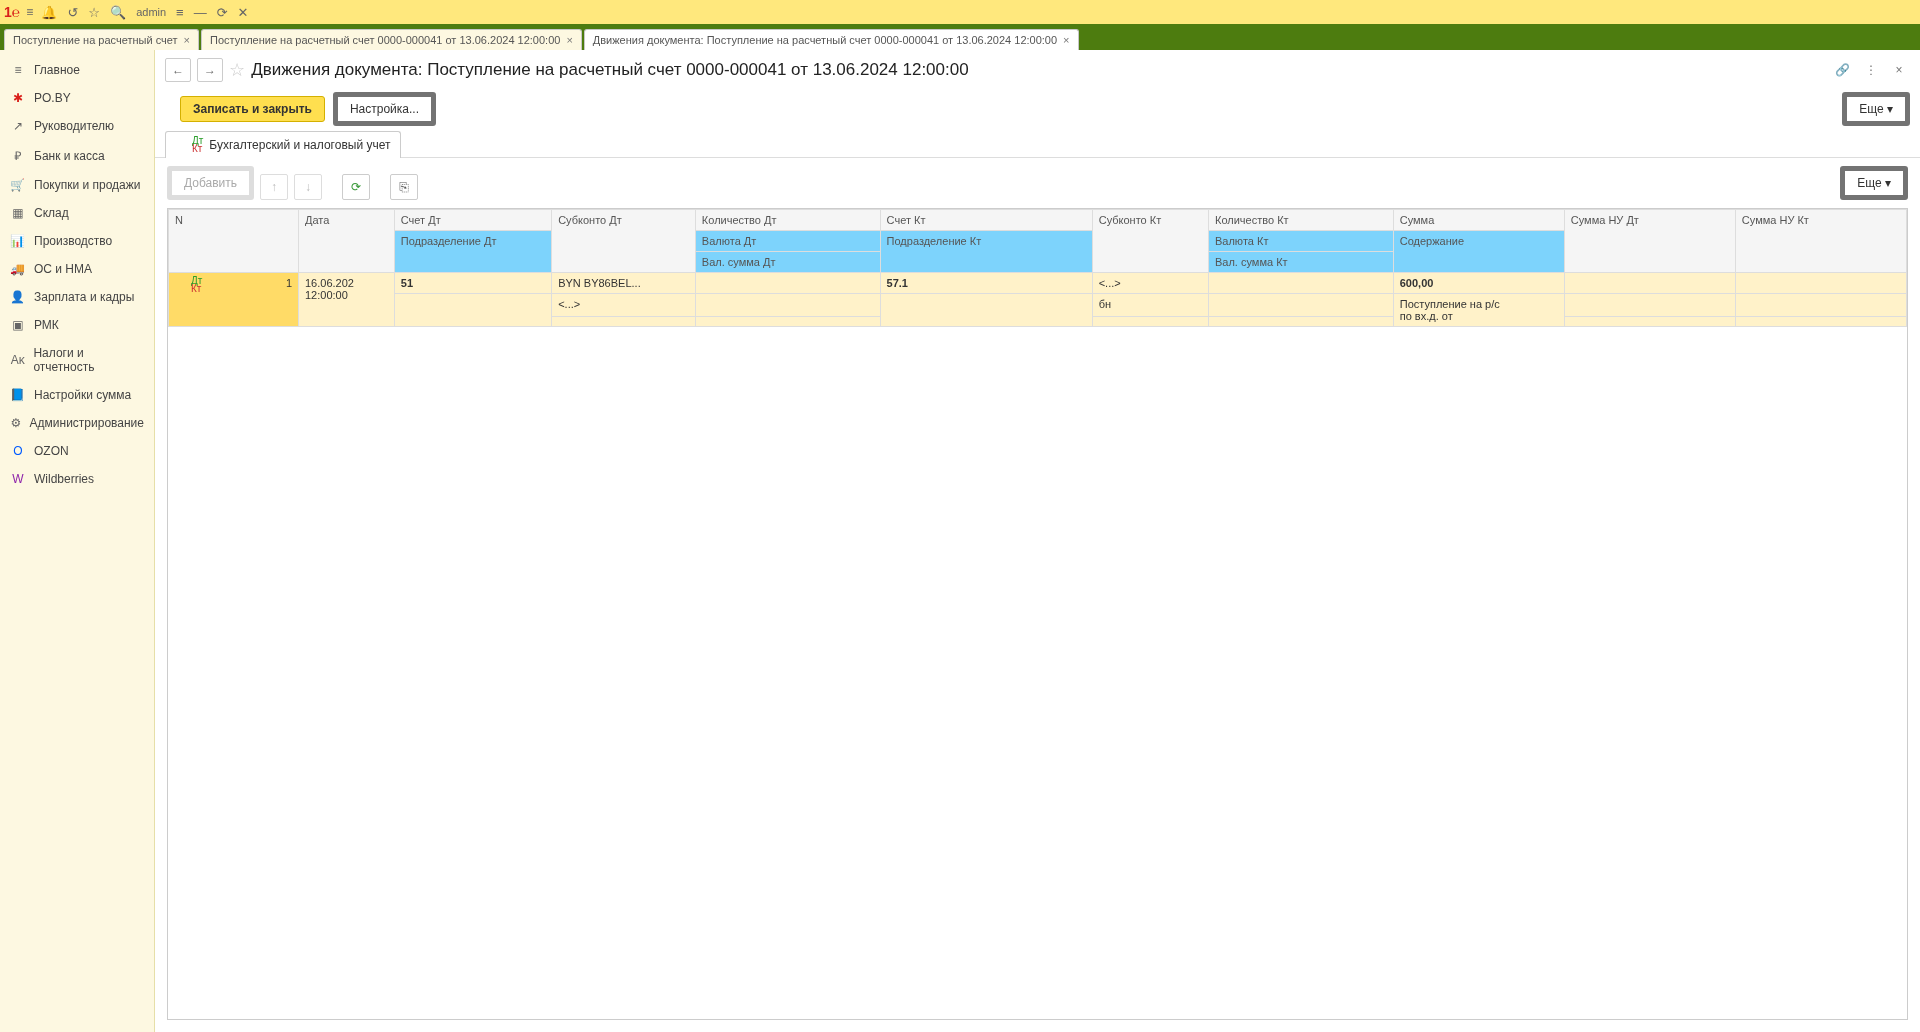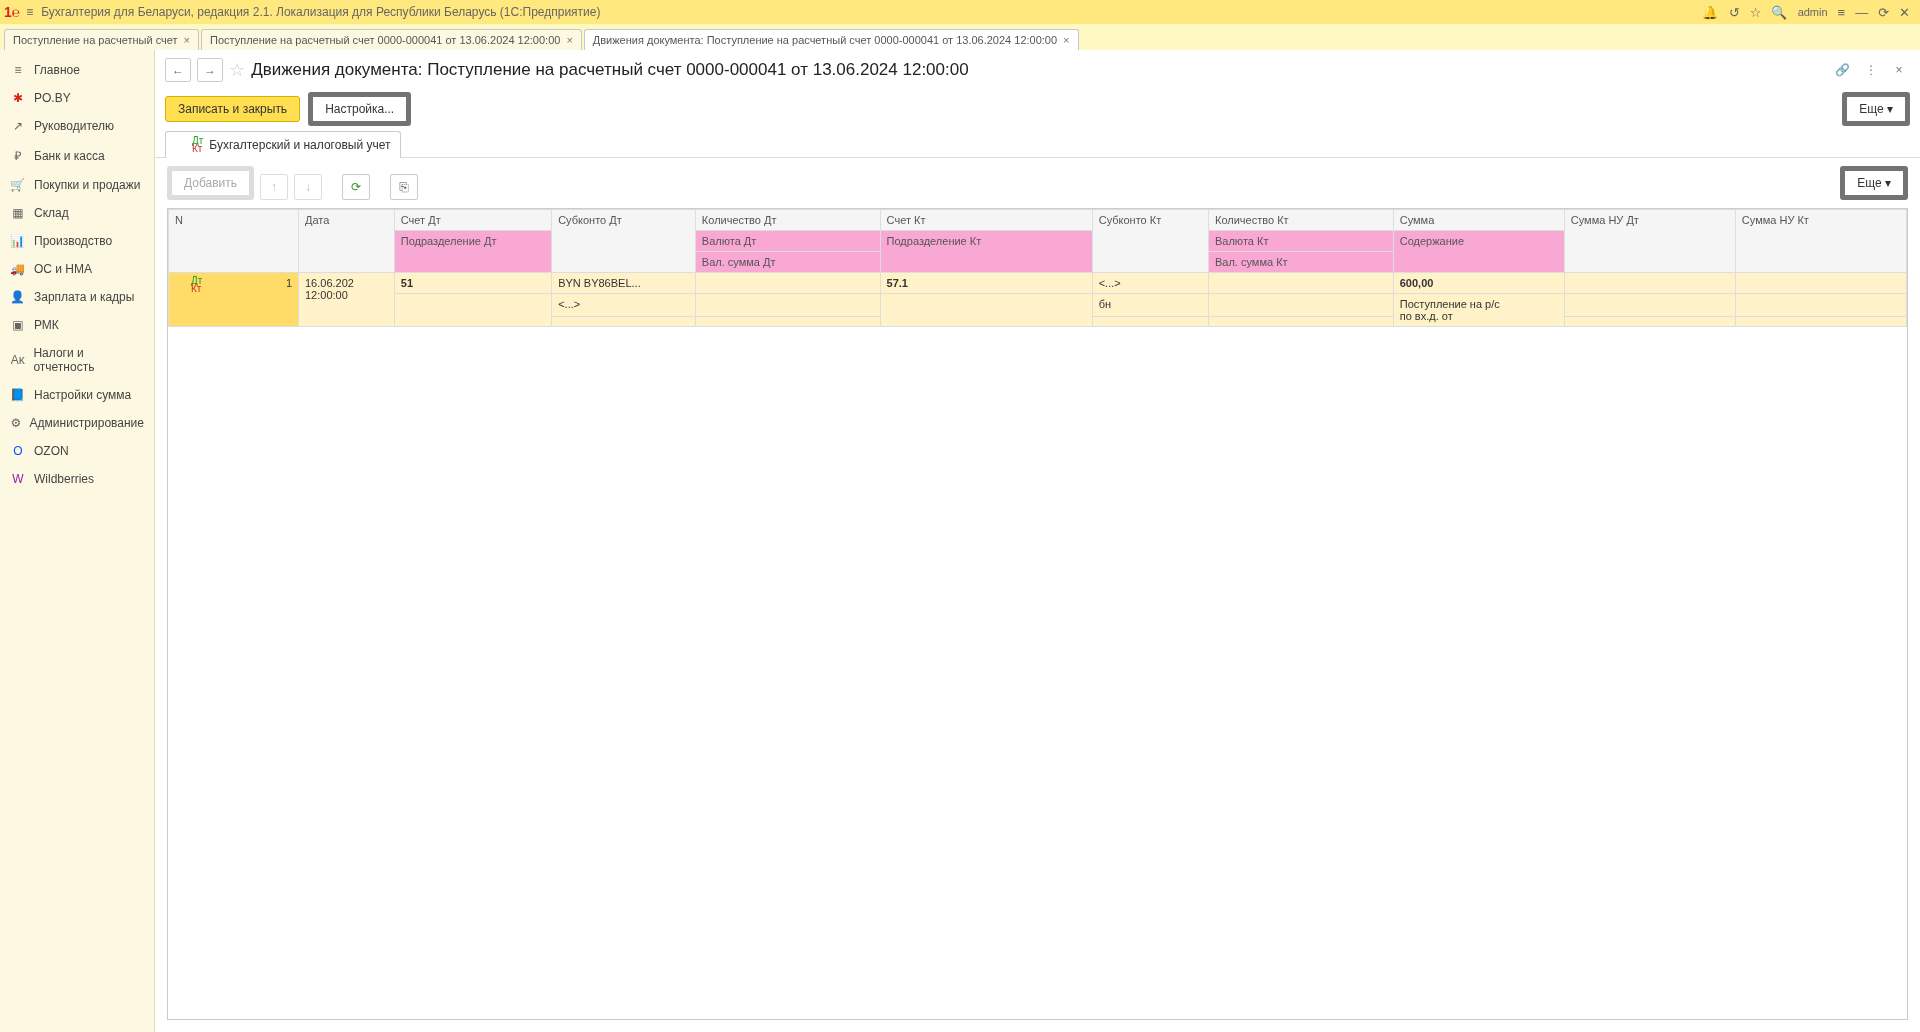--- a/index.html
+++ b/index.html
@@ -3,68 +3,67 @@
 <meta charset="utf-8">
 <style>
 * { margin:0; padding:0; box-sizing:border-box; font-family:Arial,sans-serif; }
 body { background:#fff; font-size:12px; color:#333; overflow:hidden; }
 .titlebar { background:#ffe87d; height:24px; display:flex; align-items:center; padding:0 4px; }
 .titlebar .logo { color:#d9201a; font-weight:bold; font-size:14px; margin-right:6px; display:flex; align-items:center;}
 .titlebar .hamburger { cursor:pointer; margin-right:8px; color:#666; }
 .titlebar .title-text { flex:1; color:#666; font-size:12px; }
 .titlebar .right-icons { display:flex; align-items:center; gap:10px; padding-right:6px; }
 .titlebar .right-icons span { color:#666; cursor:pointer; font-size:13px; }
-.tabs-row { background:#fef9c3; height:26px; display:flex; align-items:flex-end; padding:0 4px; }
+.tabs-row { background:#4d7c0f; height:26px; display:flex; align-items:flex-end; padding:0 4px; }
 .doc-tab { background:#fdf8e1; border:1px solid #c7c7c7; border-bottom:none; padding:4px 8px; margin-right:2px; font-size:11px; display:flex; align-items:center; gap:6px; border-radius:3px 3px 0 0; color:#555; }
 .doc-tab.active { background:#fff; }
 .doc-tab .close-x { color:#777; cursor:pointer; }
 .main-layout { display:flex; height:calc(100vh - 50px); }
 .sidebar { width:155px; background:#fdf8e1; border-right:1px solid #e6dfa8; padding-top:6px; }
 .sidebar-item { display:flex; align-items:center; padding:7px 10px; font-size:12px; color:#444; cursor:pointer; gap:8px; }
 .sidebar-icon { width:16px; text-align:center; color:#666; }
 .content { flex:1; display:flex; flex-direction:column; background:#fff; }
 .header-row { display:flex; align-items:center; padding:8px 10px 6px 10px; gap:6px; }
 .nav-btn { border:1px solid #ccc; background:#fff; width:26px; height:24px; display:flex; align-items:center; justify-content:center; cursor:pointer; border-radius:2px; color:#666; }
 .star { color:#ccc; font-size:18px; }
 .page-title { font-size:17px; font-weight:400; color:#222; }
 .header-right { margin-left:auto; display:flex; gap:6px; }
 .hdr-icon-btn { width:22px; height:22px; display:flex; align-items:center; justify-content:center; color:#777; cursor:pointer; }
 .toolbar-row { display:flex; align-items:center; padding:4px 10px; gap:8px; }
 .btn { border:5px solid #737373; background:#fff; padding:5px 12px; font-size:12px; border-radius:3px; cursor:pointer; color:#333; }
-.btn-primary { background:#ffdf4f; border:1px solid #d4b000; font-weight:normal; }
+.btn-primary { background:#ffdf4f; border:1px solid #d4b000; font-weight:bold;margin-left:15px; }
 .toolbar-spacer { flex:1; }
 .checkbox-row { display:flex; align-items:center; padding:6px 12px; gap:6px; font-size:12px; color:#444; }
 .checkbox-row input { width:14px; height:14px; }
 .inner-tabs { display:flex; padding:0 10px; border-bottom:1px solid #ddd; }
 .inner-tab { border:1px solid #ccc; border-bottom:none; padding:5px 10px; font-size:12px; background:#fff; border-radius:3px 3px 0 0; display:flex; align-items:center; gap:6px; position:relative; top:1px; }
 .dk-icon { font-size:10px; line-height:8px;margin-left:16px; }
 .dk-icon .d { color:#2a9d2a; display:block; }
 .dk-icon .k { color:#c33; display:block; }
 .grid-toolbar { display:flex; align-items:flex-end; padding:8px 12px; gap:6px; }
 .btn-disabled { color:#aaa; border-color:#ddd; }
 .icon-btn { border:1px solid #ccc; background:#fff; width:28px; height:26px; display:flex; align-items:center; justify-content:center; border-radius:2px; cursor:pointer; color:#555; }
 .icon-btn.green { color:#3a9a3a; }
 .icon-btn.disabled { color:#bbb; border-color:#ddd; }
 .grid-wrap { flex:1; margin:0 12px 12px 12px; border:1px solid #ccc; overflow:auto; }
 .grid { border-collapse:collapse; width:100%; font-size:11px; table-layout:fixed; }
 .grid th, .grid td { border:1px solid #ddd; padding:4px 6px; text-align:left; vertical-align:top; }
 .grid thead th { background:#f5f5f5; color:#555; font-weight:normal; }
-.grid .sub-row th { background:#f9a8d4; }
+.grid .sub-row th { background:#7dd3fc; }
 .row-sel { background:#fff2c9 !important; }
 .row-first-cell { background:#ffdb67 !important; }
 .num-cell { text-align:right; }
 .bold { font-weight:bold; }
 </style>
 </head>
 <body>
 
 <div class="titlebar">
   <span class="logo">1℮</span>
   <span class="hamburger">≡</span>
-  <span class="title-text">Бухгалтерия для Беларуси, редакция 2.1. Локализация для Республики Беларусь   (1С:Предприятие)</span>
   <div class="right-icons">
     <span>🔔</span>
     <span>↺</span>
     <span>☆</span>
     <span>🔍</span>
     <span style="font-size:11px;">admin</span>
     <span>≡</span>
     <span>—</span>
     <span>⟳</span>
     <span>✕</span>

